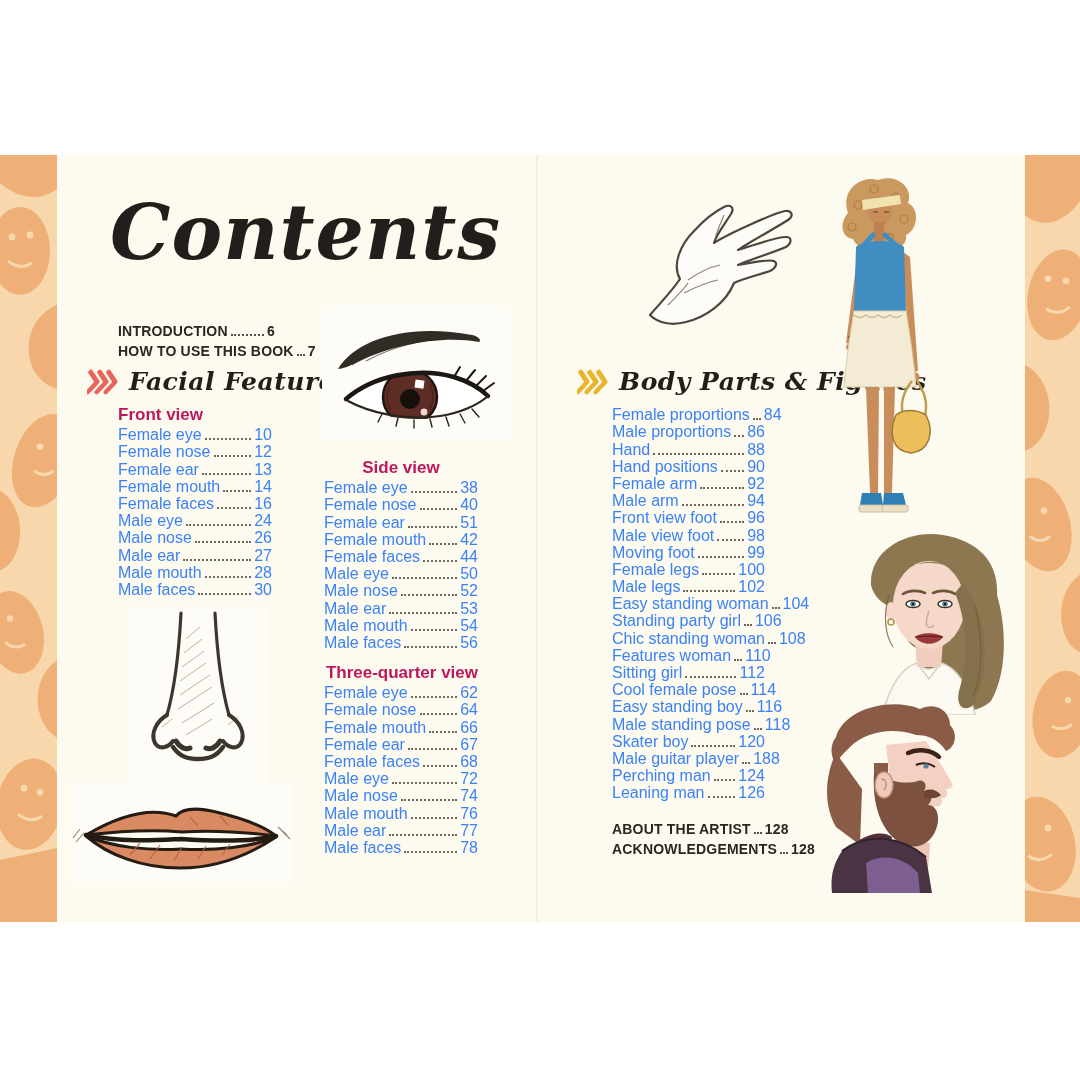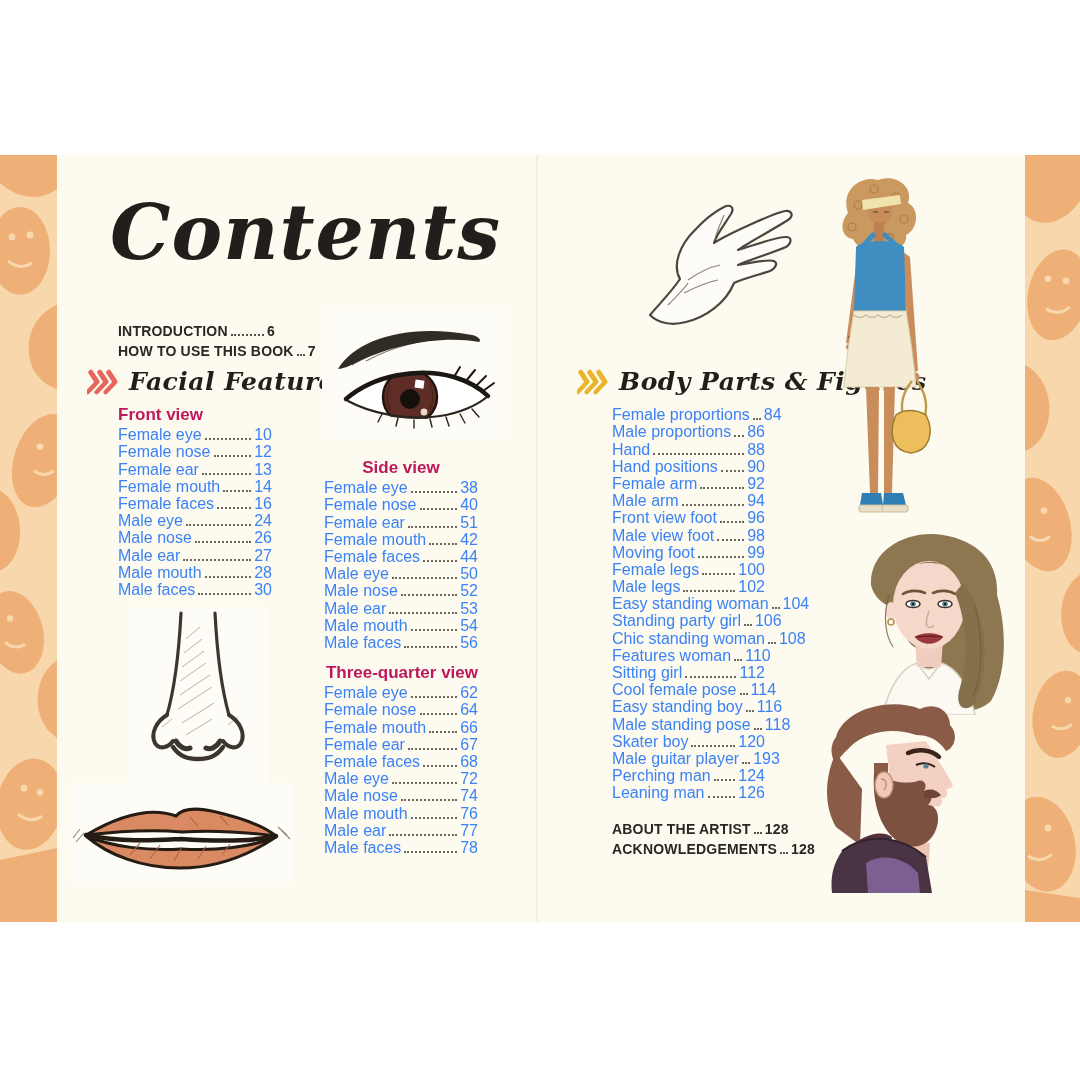--- a/index.html
+++ b/index.html
@@ -562,21 +562,21 @@
 
         <div class="toc-row">
           <span class="toc-label">Skater boy</span>
           <span class="toc-dots"></span>
           <span class="toc-page">120</span>
         </div>
 
         <div class="toc-row">
           <span class="toc-label">Male guitar player</span>
           <span class="toc-dots"></span>
-          <span class="toc-page">193</span>
+          <span class="toc-page">188</span>
         </div>
 
         <div class="toc-row">
           <span class="toc-label">Perching man</span>
           <span class="toc-dots"></span>
           <span class="toc-page">124</span>
         </div>
 
         <div class="toc-row">
           <span class="toc-label">Leaning man</span>

